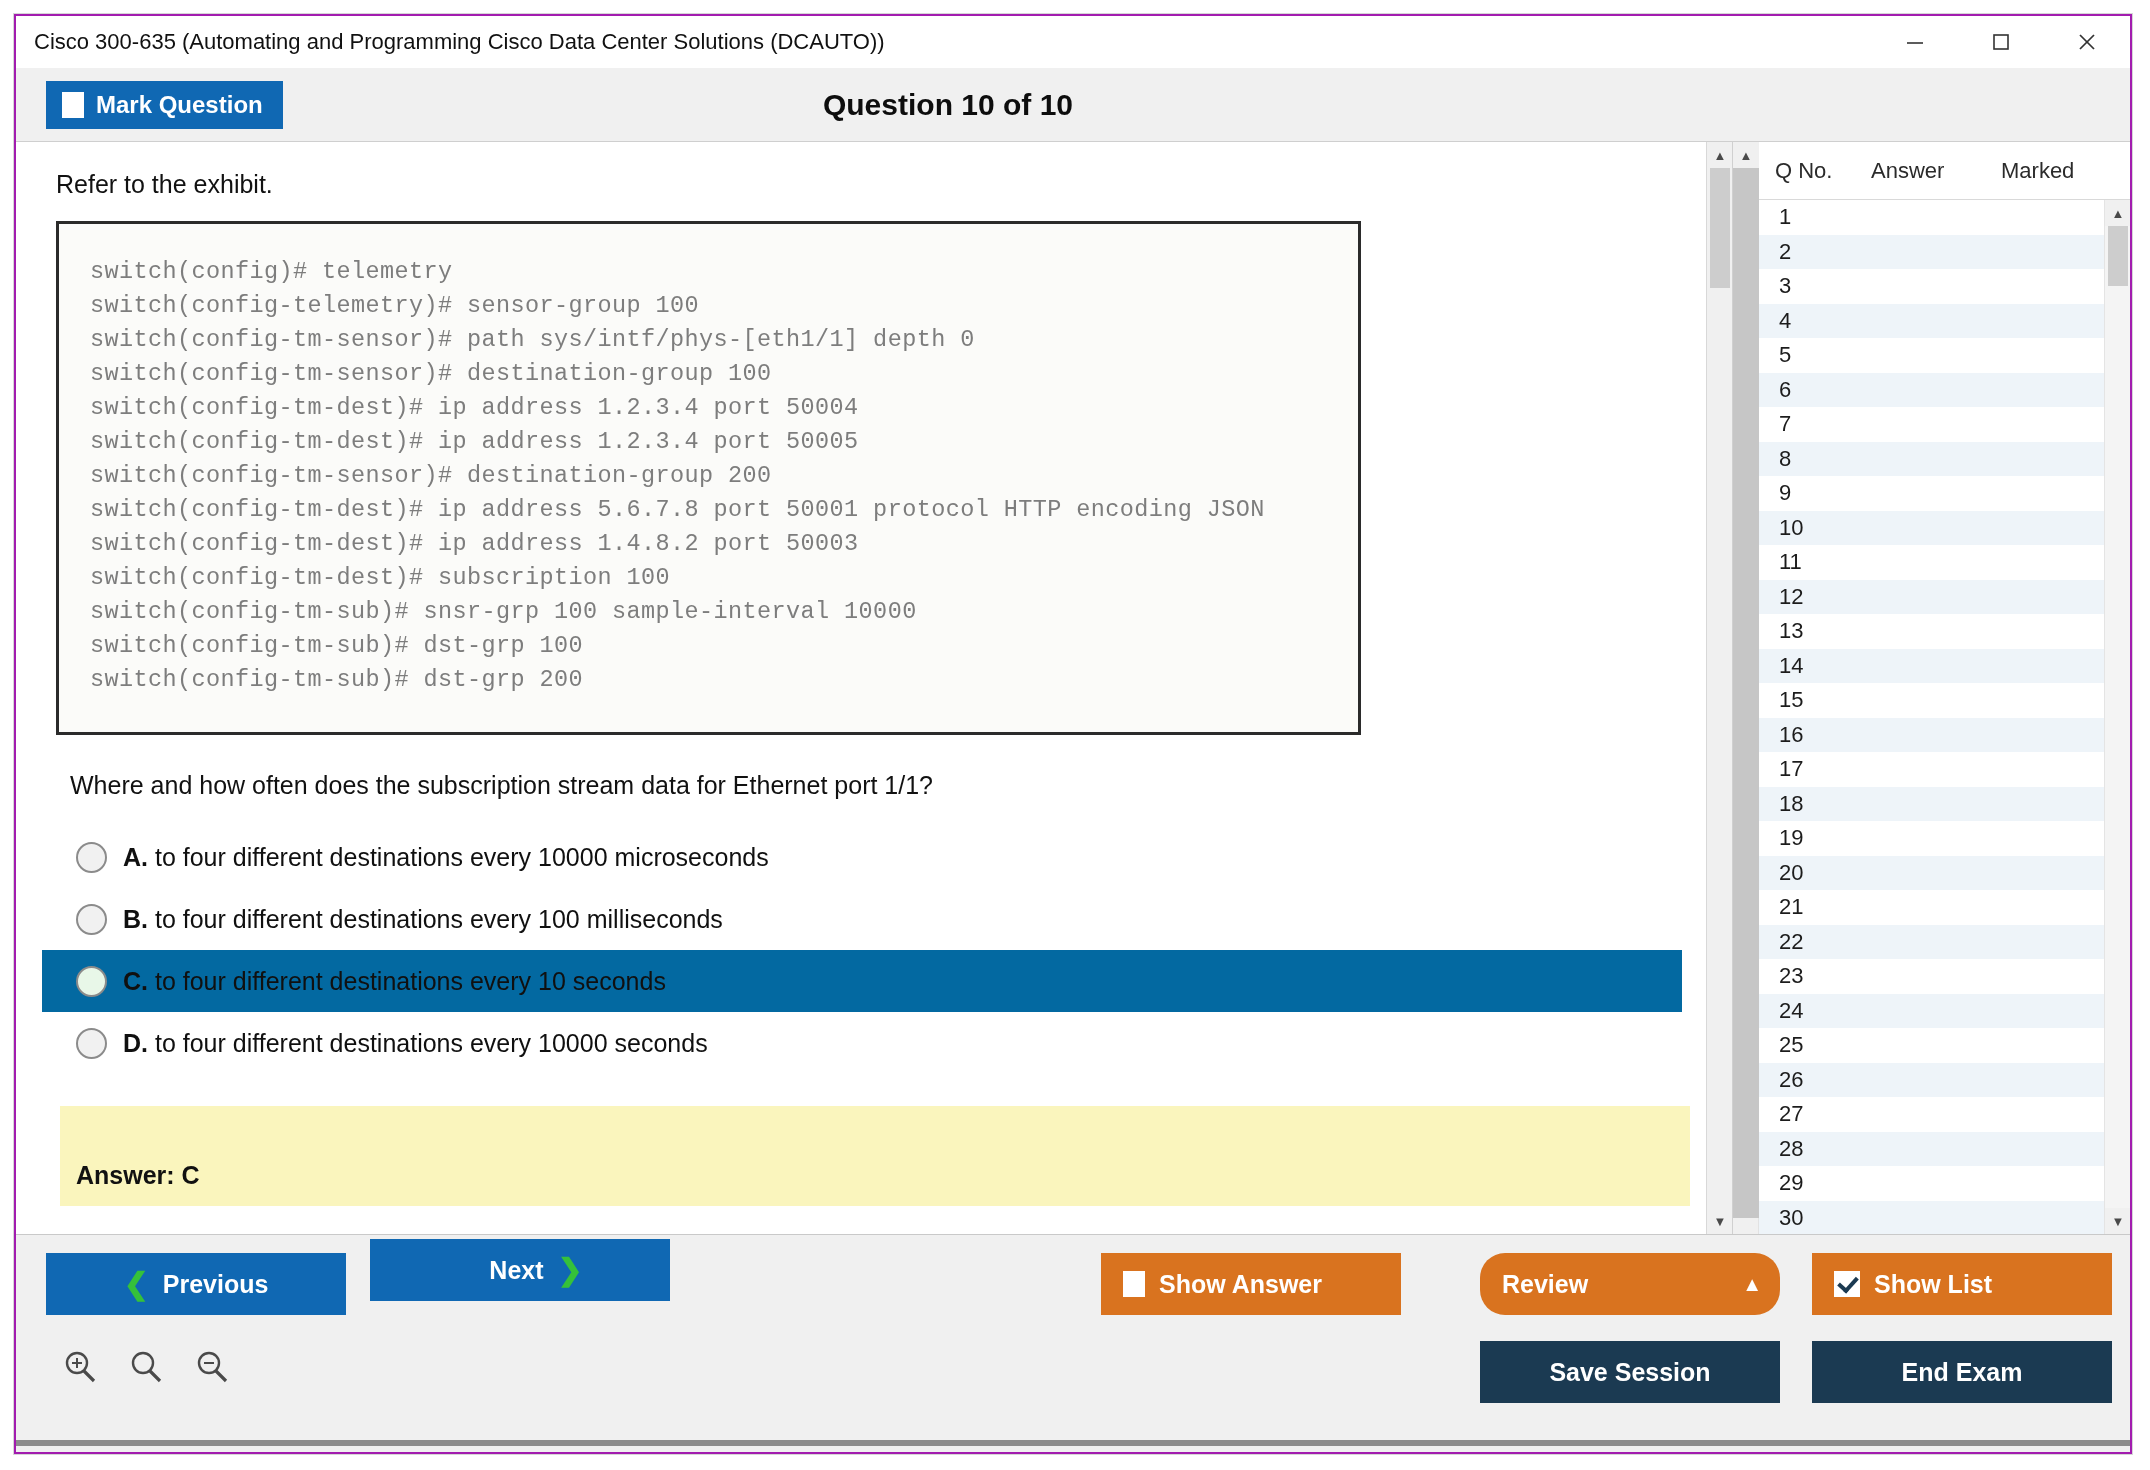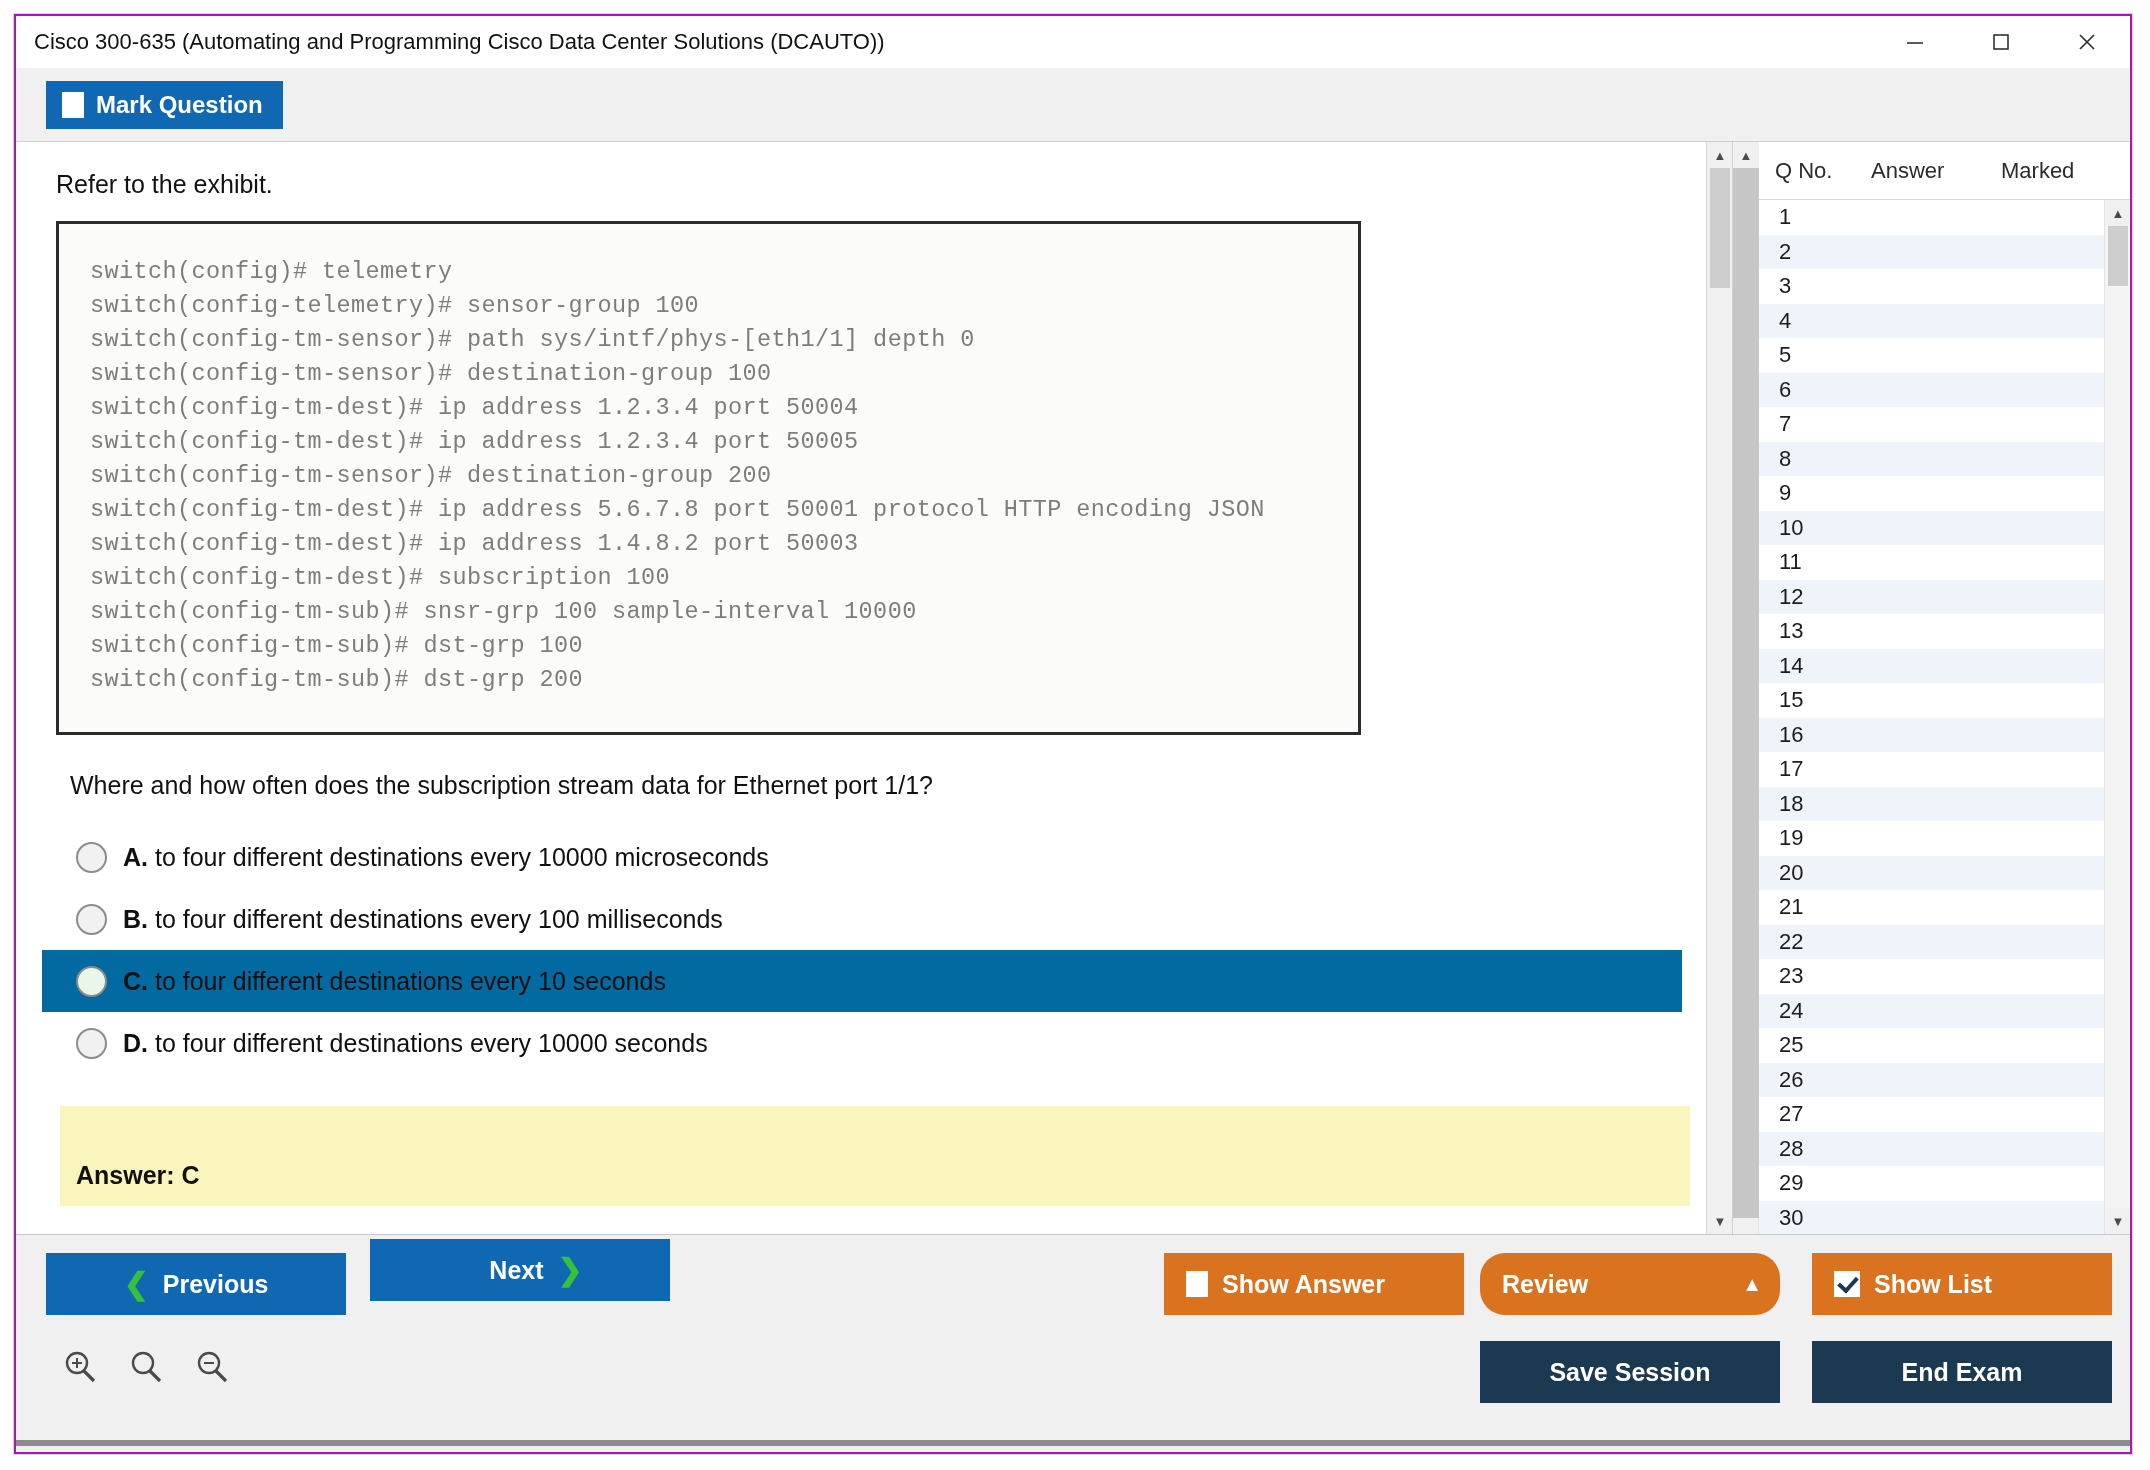--- a/index.html
+++ b/index.html
@@ -294,21 +294,21 @@
     cursor: pointer;
     user-select: none;
     gap: 14px;
   }
   .btn-blue { background: #1068b3; }
   .btn-orange { background: #d9731f; font-weight: bold; }
   .btn-navy { background: #1b3a52; }
 
   #btn-previous { left: 30px; top: 18px; width: 300px; height: 62px; }
   #btn-next     { left: 354px; top: 4px; width: 300px; height: 62px; padding-left: 32px; }
-  #btn-showanswer { left: 1148px; top: 18px; width: 300px; height: 62px; justify-content: flex-start; padding-left: 22px; }
+  #btn-showanswer { left: 1085px; top: 18px; width: 300px; height: 62px; justify-content: flex-start; padding-left: 22px; }
   #btn-review     { left: 1464px; top: 18px; width: 300px; height: 62px; justify-content: flex-start; padding-left: 22px; border-radius: 25px; }
   #btn-showlist   { left: 1796px; top: 18px; width: 300px; height: 62px; justify-content: flex-start; padding-left: 22px; }
   #btn-savesession { left: 1464px; top: 106px; width: 300px; height: 62px; }
   #btn-endexam     { left: 1796px; top: 106px; width: 300px; height: 62px; }
 
   .chev { color: #35c13a; font-size: 30px; font-weight: bold; line-height: 1; }
   .caret-up { color:#ffffff; font-size: 20px; margin-left: auto; padding-right: 18px; }
 
   .check-box-on {
     width: 26px; height: 26px;
@@ -367,20 +367,21 @@
           </svg>
       </div>
     </div>
   </div>
 
   <div id="header-strip">
     <div id="mark-question-btn">
       <span class="wbox"></span>
       <span>Mark Question</span>
     </div>
+    <div id="question-counter">Question 10 of 10</div>
   </div>
 
   <div id="body-area">
 
     <div id="main-pane">
       <div id="main-scroll-inner">
 
         <div id="refer-text">Refer to the exhibit.</div>
 
         <div id="exhibit">

